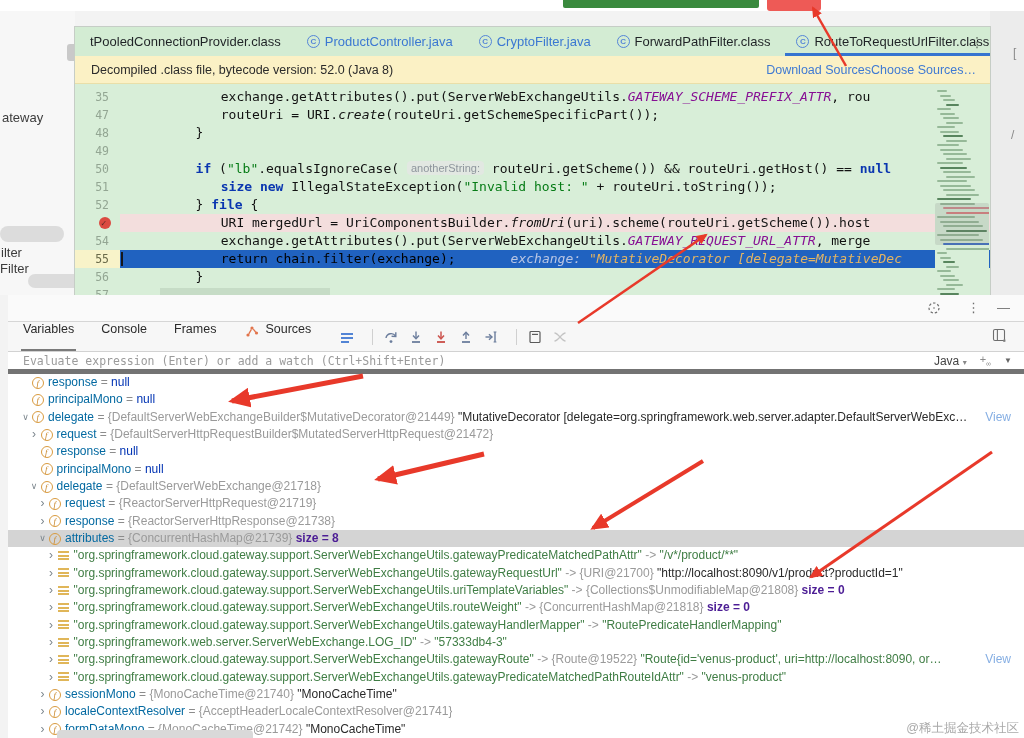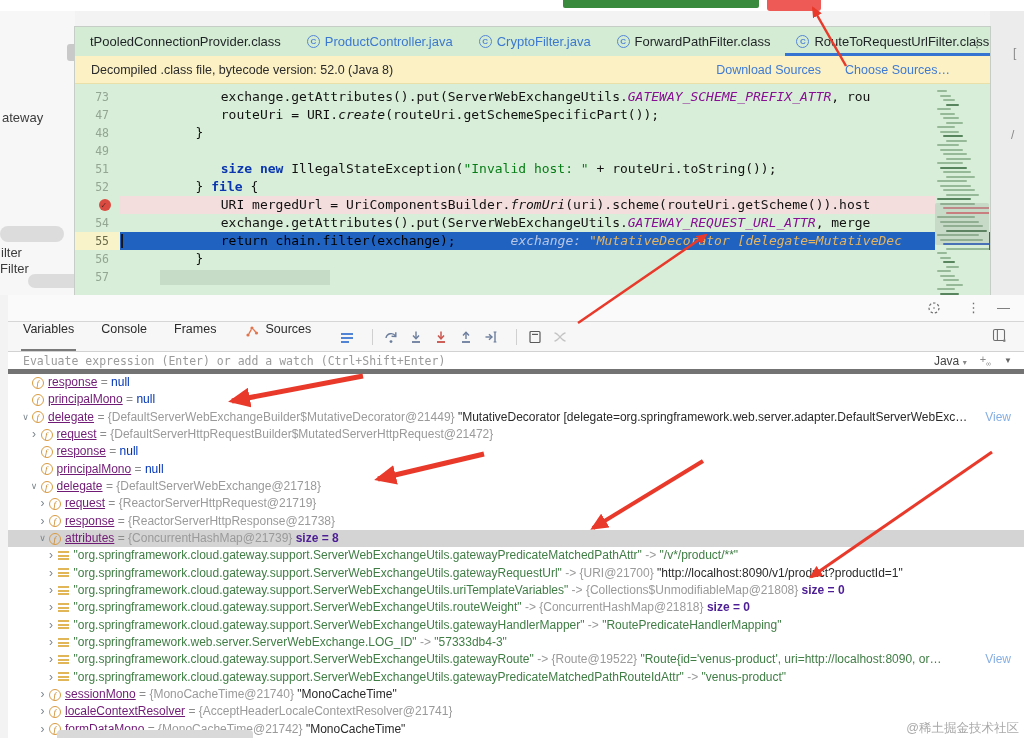--- a/index.html
+++ b/index.html
@@ -27,21 +27,21 @@
   .etab.blue .lbl{color:#3b78d2;}
   .etab.active::after{content:"";position:absolute;left:2px;right:2px;bottom:0;height:3px;background:#3574d0;}
   .class-icon{display:inline-flex;align-items:center;justify-content:center;width:13px;height:13px;
               border:1.4px solid #5585d8;border-radius:50%;font-size:8px;font-weight:bold;color:#5585d8;box-sizing:border-box;}
   .etab.blue .class-icon{border-color:#5585d8;color:#5585d8;}
   #tabbar-kebab{position:absolute;right:6px;top:7px;color:#6f7d6f;font-size:14px;letter-spacing:0;}
 
   #banner{position:absolute;left:0;top:29px;width:915px;height:28px;background:#fbf1c5;border-bottom:1px solid #e9dfa9;
           display:flex;align-items:center;font-size:12.5px;color:#2b2b2b;box-sizing:border-box;}
   #banner .msg{margin-left:16px;}
-  #banner .links{margin-left:auto;display:flex;gap:24px;margin-right:40px;}
+  #banner .links{margin-left:auto;display:flex;margin-right:14px;}
   #banner .links span{color:#3f7ad3;font-size:12.5px;cursor:pointer;}
 
   #code-area{position:absolute;left:0;top:57px;width:915px;height:227px;padding-top:4px;box-sizing:border-box;}
   .cl{display:flex;height:18px;line-height:18px;}
   .gut{flex:none;width:45px;text-align:right;padding-right:11px;box-sizing:border-box;
        font-family:"DejaVu Sans Mono",monospace;font-size:11.5px;color:#93a693;position:relative;}
   .gut.exec-gut{background:#f8f3c9;color:#6b6b4a;}
   .bp-dot{position:absolute;right:9px;top:3px;width:12px;height:12px;border-radius:50%;background:#db4a41;}
   .bp-dot::after{content:"✓";position:absolute;left:2px;top:-3px;font-size:9px;color:#5c2a27;}
   .codecell{flex:1;position:relative;font-family:"DejaVu Sans Mono",monospace;font-size:13px;white-space:pre;
@@ -91,21 +91,21 @@
   .trow{display:flex;align-items:center;height:17.33px;line-height:17.33px;font-size:12px;white-space:nowrap;}
   .trow.sel{background:#d4d4d4;}
   .chev{flex:none;width:11px;text-align:center;color:#7c868d;font-size:9px;}
   .f-icon{flex:none;width:12px;height:12px;border:1px solid #d99b3f;border-radius:50%;box-sizing:border-box;
           margin:0 4px 0 1px;position:relative;}
   .f-icon::after{content:"f";position:absolute;left:3.5px;top:-3px;font-family:"Liberation Serif",serif;
                  font-style:italic;font-size:9px;color:#c9872b;}
   .e-icon{flex:none;width:11px;height:10px;margin:0 5px 0 1px;
           background:repeating-linear-gradient(to bottom,#e0b659 0 2px,rgba(0,0,0,0) 2px 3.6px);}
   .segs{overflow:hidden;text-overflow:clip;flex:0 1 auto;}
-  .t-n{color:#701a75;text-decoration:underline;}
+  .t-n{color:#0369a1;}
   .t-eq{color:#8c8c8c;}
   .t-r{color:#9a9a9a;}
   .t-b{color:#2a2a2a;}
   .t-g{color:#3f7d44;}
   .t-a{color:#9a9a9a;}
   .t-u{color:#0033b3;}
   .t-z{color:#4c1d95;font-weight:bold;}
   .view-link{flex:none;margin-left:auto;padding-right:13px;color:#85aee3;font-size:12px;}
 
   
@@ -161,34 +161,38 @@
     <div id="banner">
       <span class="msg">Decompiled .class file, bytecode version: 52.0 (Java 8)</span>
       <span class="links">
         <span>Download Sources</span>
         <span>Choose Sources…</span>
       </span>
     </div>
 
     <div id="code-area">
         <div class="cl">
-          <div class="gut">73</div>
+          <div class="gut">35</div>
           <div class="codecell" style="padding-left: 100.8px;"><span class="sg-d">exchange.getAttributes().put(ServerWebExchangeUtils.</span><span class="sg-c">GATEWAY_SCHEME_PREFIX_ATTR</span><span class="sg-d">, rou</span></div>
         </div>
         <div class="cl">
           <div class="gut">47</div>
           <div class="codecell" style="padding-left: 100.8px;"><span class="sg-d">routeUri = URI.</span><span class="sg-m">create</span><span class="sg-d">(routeUri.getSchemeSpecificPart());</span></div>
         </div>
         <div class="cl">
           <div class="gut">48</div>
           <div class="codecell" style="padding-left: 75.6px;"><span class="sg-d">}</span></div>
         </div>
         <div class="cl">
           <div class="gut">49</div>
           <div class="codecell" style="padding-left: 0px;"></div>
+        </div>
+        <div class="cl">
+          <div class="gut">50</div>
+          <div class="codecell" style="padding-left: 75.6px;"><span class="sg-k">if</span><span class="sg-d"> (</span><span class="sg-s">"lb"</span><span class="sg-d">.equalsIgnoreCase( </span><span class="sg-h">anotherString:</span><span class="sg-d"> routeUri.getScheme()) &amp;&amp; routeUri.getHost() == </span><span class="sg-k">null</span></div>
         </div>
         <div class="cl">
           <div class="gut">51</div>
           <div class="codecell" style="padding-left: 100.8px;"><span class="sg-k">size</span><span class="sg-d"> </span><span class="sg-k">new</span><span class="sg-d"> IllegalStateException(</span><span class="sg-s">"Invalid host: "</span><span class="sg-d"> + routeUri.toString());</span></div>
         </div>
         <div class="cl">
           <div class="gut">52</div>
           <div class="codecell" style="padding-left: 75.6px;"><span class="sg-d">} </span><span class="sg-k">file</span><span class="sg-d"> {</span></div>
         </div>
         <div class="cl bp-line">

